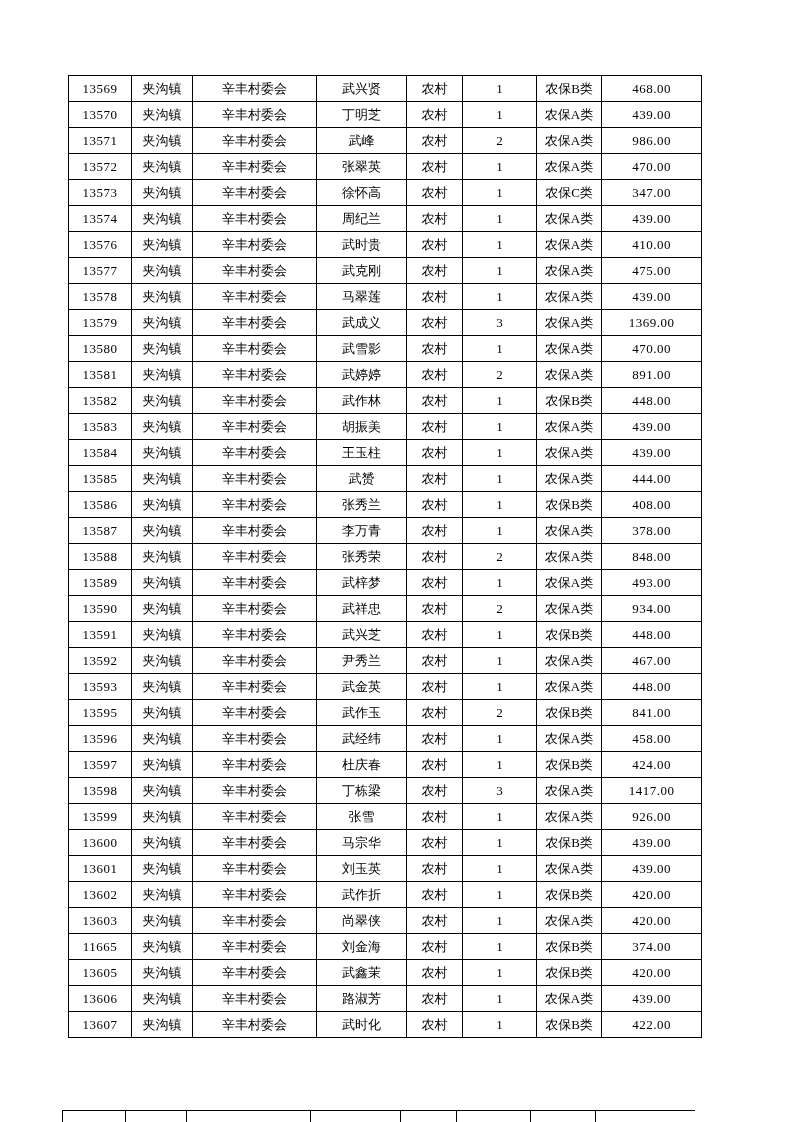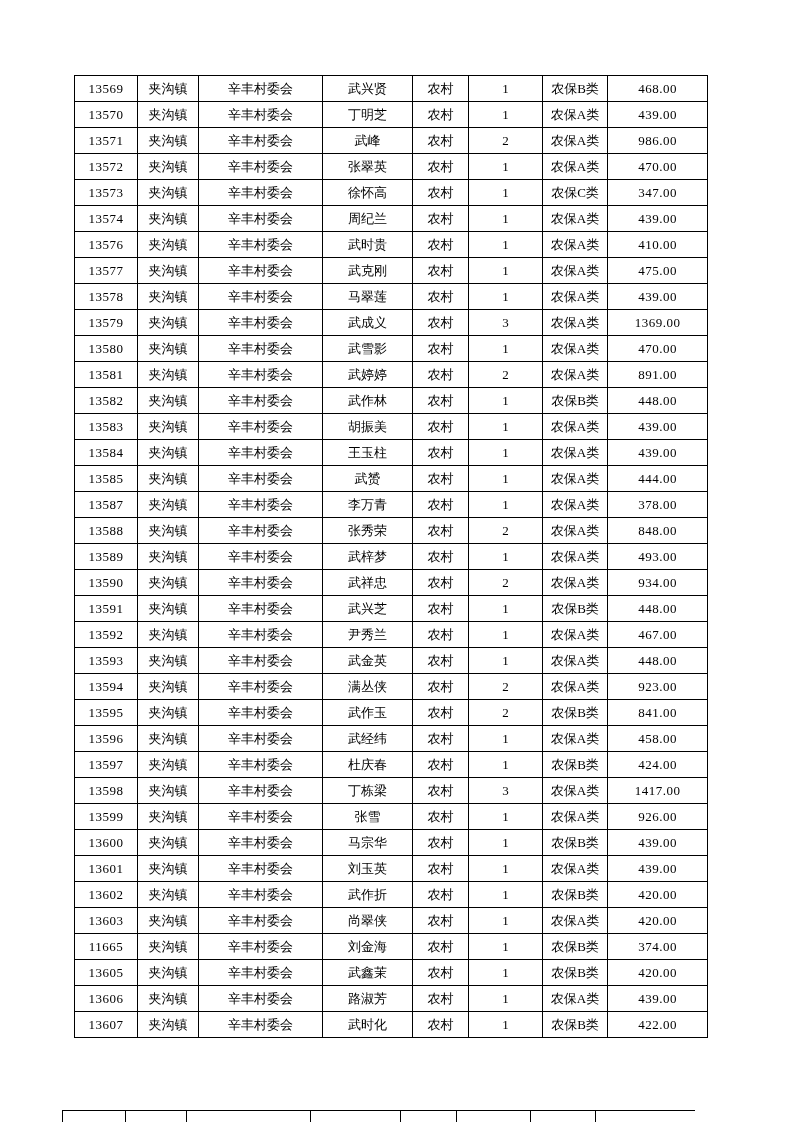--- a/index.html
+++ b/index.html
@@ -12,21 +12,21 @@
     font-family: "Liberation Serif", "DejaVu Serif", serif;
     color: #000;
   }
   .page {
     position: absolute;
     inset: 0;
     background: #ffffff;
   }
   table.sheet-table {
     position: absolute;
-    left: 74px;
+    left: 68px;
     top: 75px;
     width: 633px;
     border-collapse: collapse;
     table-layout: fixed;
   }
   table.sheet-table td {
     border: 1px solid #000;
     height: 25px;
     font-size: 13px;
     line-height: 25px;
@@ -228,20 +228,30 @@
           <td class="col-id">13585</td>
           <td class="col-town">夹沟镇</td>
           <td class="col-committee">辛丰村委会</td>
           <td class="col-name">武赟</td>
           <td class="col-residence">农村</td>
           <td class="col-count">1</td>
           <td class="col-category">农保A类</td>
           <td class="col-amount">444.00</td>
         </tr>
         <tr>
+          <td class="col-id">13586</td>
+          <td class="col-town">夹沟镇</td>
+          <td class="col-committee">辛丰村委会</td>
+          <td class="col-name">张秀兰</td>
+          <td class="col-residence">农村</td>
+          <td class="col-count">1</td>
+          <td class="col-category">农保B类</td>
+          <td class="col-amount">408.00</td>
+        </tr>
+        <tr>
           <td class="col-id">13587</td>
           <td class="col-town">夹沟镇</td>
           <td class="col-committee">辛丰村委会</td>
           <td class="col-name">李万青</td>
           <td class="col-residence">农村</td>
           <td class="col-count">1</td>
           <td class="col-category">农保A类</td>
           <td class="col-amount">378.00</td>
         </tr>
         <tr>
@@ -296,30 +306,20 @@
         </tr>
         <tr>
           <td class="col-id">13593</td>
           <td class="col-town">夹沟镇</td>
           <td class="col-committee">辛丰村委会</td>
           <td class="col-name">武金英</td>
           <td class="col-residence">农村</td>
           <td class="col-count">1</td>
           <td class="col-category">农保A类</td>
           <td class="col-amount">448.00</td>
-        </tr>
-        <tr>
-          <td class="col-id">13594</td>
-          <td class="col-town">夹沟镇</td>
-          <td class="col-committee">辛丰村委会</td>
-          <td class="col-name">满丛侠</td>
-          <td class="col-residence">农村</td>
-          <td class="col-count">2</td>
-          <td class="col-category">农保A类</td>
-          <td class="col-amount">923.00</td>
         </tr>
         <tr>
           <td class="col-id">13595</td>
           <td class="col-town">夹沟镇</td>
           <td class="col-committee">辛丰村委会</td>
           <td class="col-name">武作玉</td>
           <td class="col-residence">农村</td>
           <td class="col-count">2</td>
           <td class="col-category">农保B类</td>
           <td class="col-amount">841.00</td>

